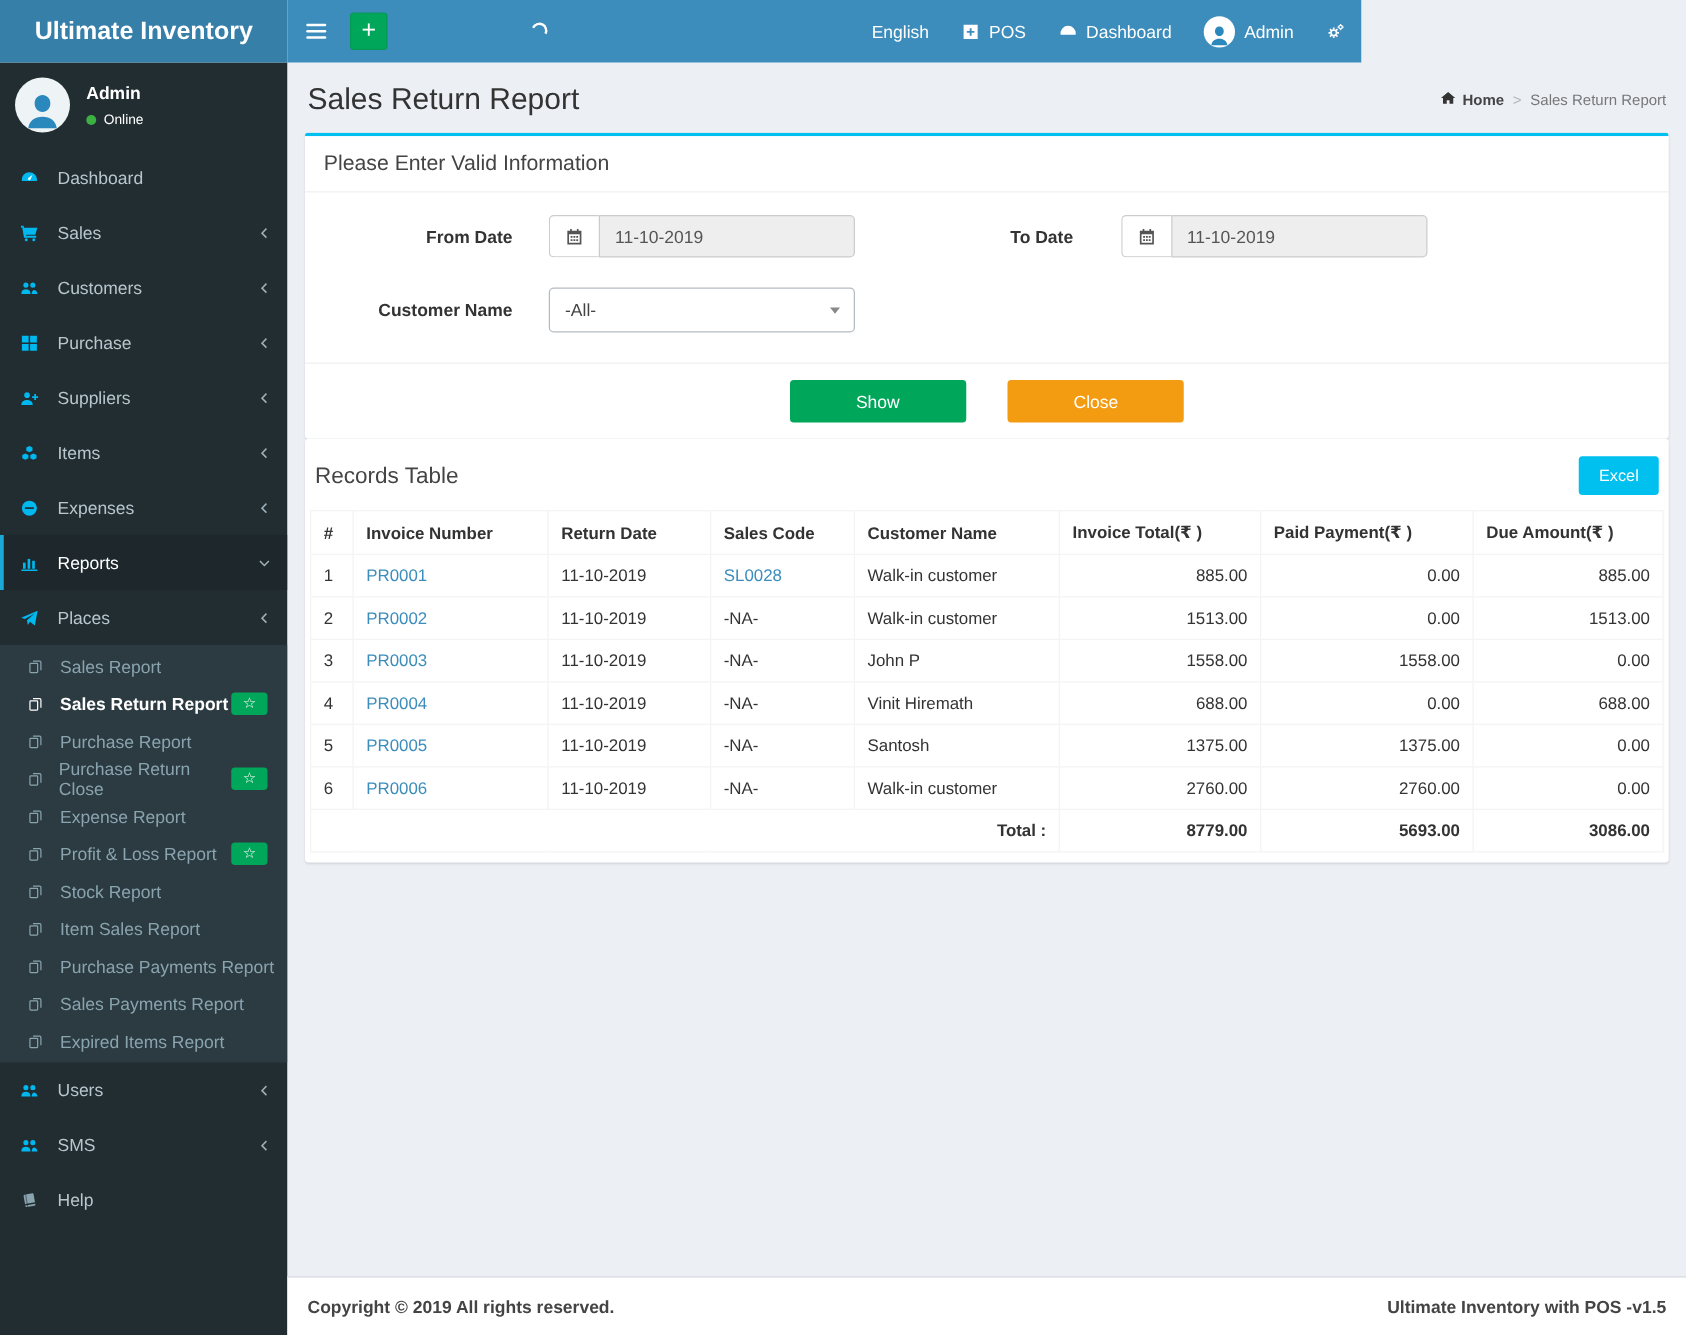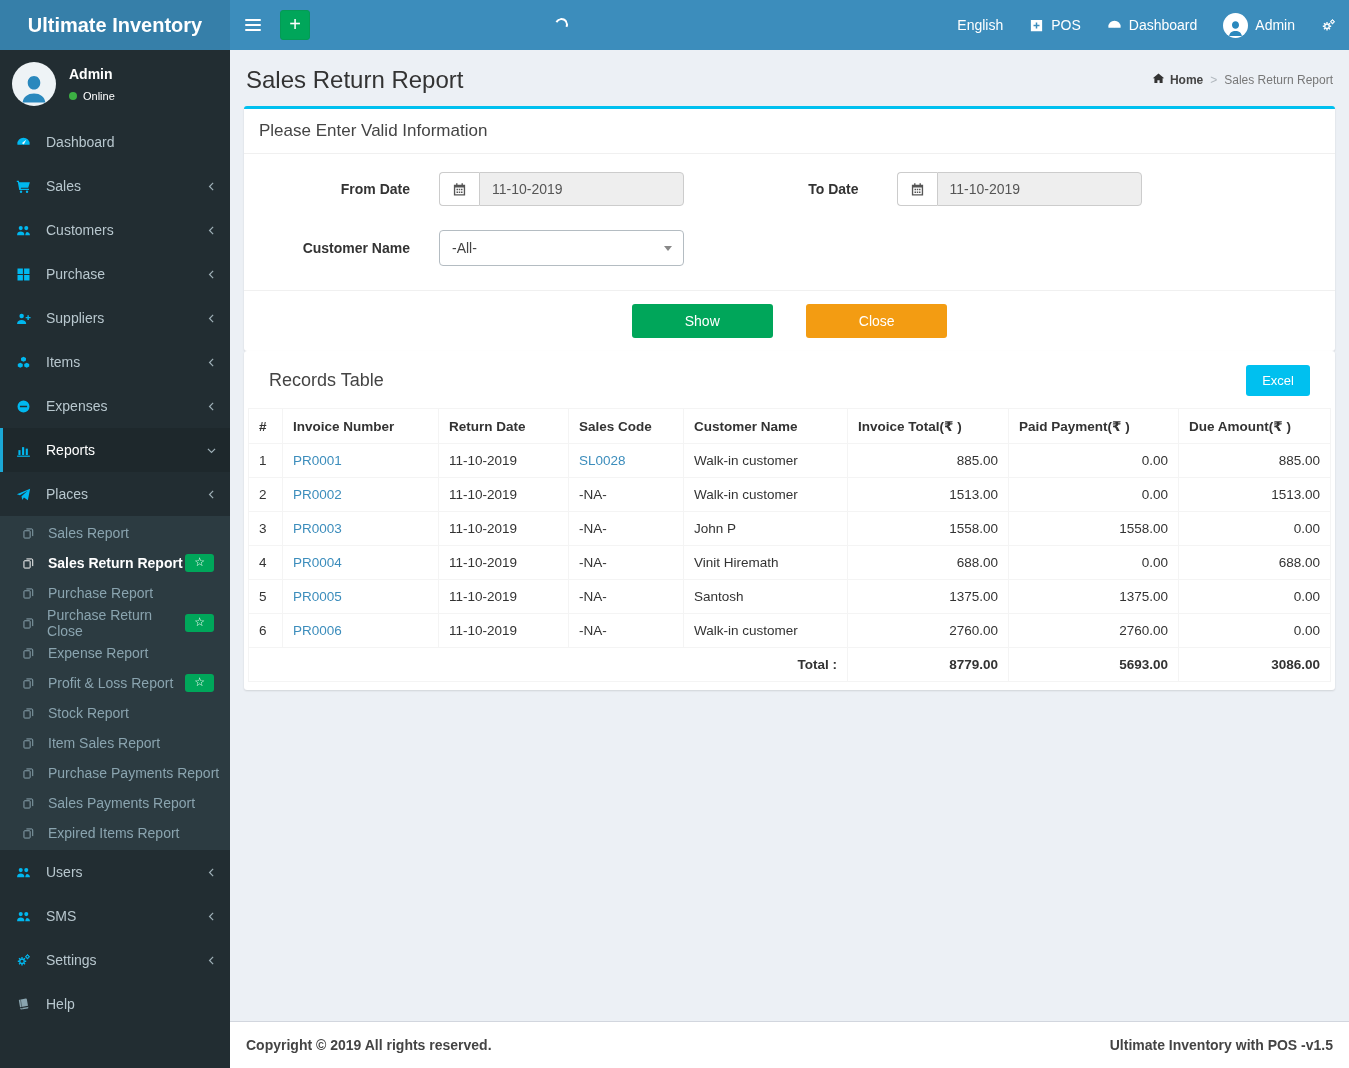--- a/index.html
+++ b/index.html
@@ -1,20 +1,20 @@
 <!DOCTYPE html>
 <html><head>
 <meta charset="utf-8">
 <style>
   * { box-sizing: border-box; margin: 0; padding: 0; }
   html,body { width:1349px; height:1068px; overflow:hidden;
     font-family:"Liberation Sans","DejaVu Sans",sans-serif; background:#ecf0f5; }
 
   
-  .top-header { position:absolute; top:0; left:0; width:1349px; height:50px; display:flex; z-index:10; }
+  .top-header { position:absolute; top:0; left:0; width:1089px; height:50px; display:flex; z-index:10; }
   .logo { width:230px; height:50px; background:#367fa9; color:#fff; font-size:20px; font-weight:bold;
     text-align:center; line-height:50px; cursor:pointer; }
   .navbar { flex:1; background:#3c8dbc; display:flex; align-items:center; position:relative; }
   .hamburger { width:46px; height:50px; display:flex; flex-direction:column; justify-content:center;
     align-items:center; gap:3px; cursor:pointer; }
   .hamburger i { width:16px; height:2px; background:#fff; border-radius:1px; }
   .add-btn { width:30px; height:30px; margin-left:4px; background:#00a65a; border:1px solid #049a55;
     border-radius:3px; color:#fff; font-size:20px; line-height:26px; text-align:center; cursor:pointer; }
   .spinner { position:absolute; left:calc(50% - 120px); top:18px; width:13px; height:13px; border-radius:50%;
     border:2px solid transparent; border-top-color:#fff; border-right-color:#fff; transform:rotate(-20deg); }
@@ -83,21 +83,21 @@
   .select { width:245px; height:36px; border:1px solid #b4bcc2; border-radius:4px; background:#fff;
     display:flex; align-items:center; padding:0 12px; font-size:14px; color:#444; position:relative; cursor:pointer; }
   .select .arrow { position:absolute; right:11px; top:15px; width:0; height:0;
     border-left:4.5px solid transparent; border-right:4.5px solid transparent; border-top:5.5px solid #888; }
   .box-footer { border-top:1px solid #f0f0f0; padding:13px; text-align:center; }
   .btn { display:inline-block; width:141px; height:34px; border:none; border-radius:3px; color:#fff;
     font-size:14px; font-family:inherit; cursor:pointer; }
   .btn.show { background:#00a65a; margin-right:29px; }
   .btn.close { background:#f39c12; }
 
-  .rbox-header { padding:14px 25px 12px; display:flex; justify-content:space-between; align-items:center; }
+  .rbox-header { padding:14px 8px 12px; display:flex; justify-content:space-between; align-items:center; }
   .rbox-title { font-size:18px; color:#444; }
   .btn-excel { background:#00c0ef; color:#fff; border:none; border-radius:3px; padding:8px 16px;
     font-size:13px; font-family:inherit; cursor:pointer; }
   .table-wrap { padding:0 4px 8px; }
   table.records { width:100%; border-collapse:collapse; font-size:13.5px; color:#333; }
   table.records th, table.records td { border:1px solid #f4f4f4; padding:9px 10px; text-align:left; }
   table.records th { font-weight:bold; }
   table.records td.num { text-align:right; }
   table.records .link { color:#3c8dbc; cursor:pointer; }
   table.records tfoot td { font-weight:bold; }
@@ -435,40 +435,20 @@
       <li class="menu-item">
         <span class="mi-icon">
           <svg viewBox="0 0 20 20" fill="currentColor">
             <circle cx="6.3" cy="6.8" r="2.7"></circle>
             <circle cx="13.7" cy="6.8" r="2.7"></circle>
             <path d="M1.5 15.5c0-2.6 2.1-4.2 4.8-4.2s4.8 1.6 4.8 4.2v.8H1.5z"></path>
             <path d="M12.4 16.3c0-1.9.8-3.4 2.1-4.2 2.3.2 4 1.7 4 3.7v.5z"></path>
           </svg>
         </span>
         <span>SMS</span>
-        <span class="mi-chevron">
-          <svg viewBox="0 0 20 20" fill="none" stroke="currentColor" stroke-width="2.2">
-            <path d="M13 3.5L6.5 10 13 16.5"></path>
-          </svg>
-        </span>
-      </li>
-      <li class="menu-item">
-        <span class="mi-icon">
-          <svg viewBox="0 0 20 20" fill="none" stroke="currentColor">
-            <g stroke-width="1.8">
-              <circle cx="8" cy="11" r="3"></circle>
-              <path d="M8 5.4v2M8 14.6v2M2.4 11h2M11.6 11h2M4 7l1.4 1.4M10.6 13.6L12 15M4 15l1.4-1.4M10.6 8.4L12 7"></path>
-            </g>
-            <g stroke-width="1.4">
-              <circle cx="15.3" cy="4.9" r="1.9"></circle>
-              <path d="M15.3 1.6v1.2M15.3 7.1v1.2M12 4.9h1.2M17.4 4.9h1.2"></path>
-            </g>
-          </svg>
-        </span>
-        <span>Settings</span>
         <span class="mi-chevron">
           <svg viewBox="0 0 20 20" fill="none" stroke="currentColor" stroke-width="2.2">
             <path d="M13 3.5L6.5 10 13 16.5"></path>
           </svg>
         </span>
       </li>
       <li class="menu-item muted">
         <span class="mi-icon">
           <svg viewBox="0 0 20 20" fill="currentColor">
             <g transform="rotate(-10 10 10)">

